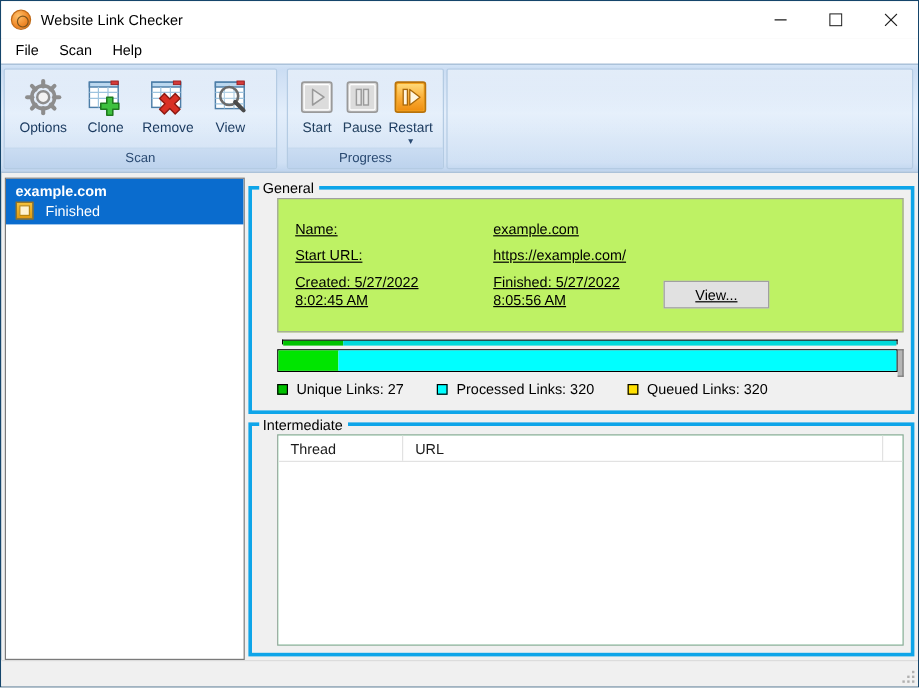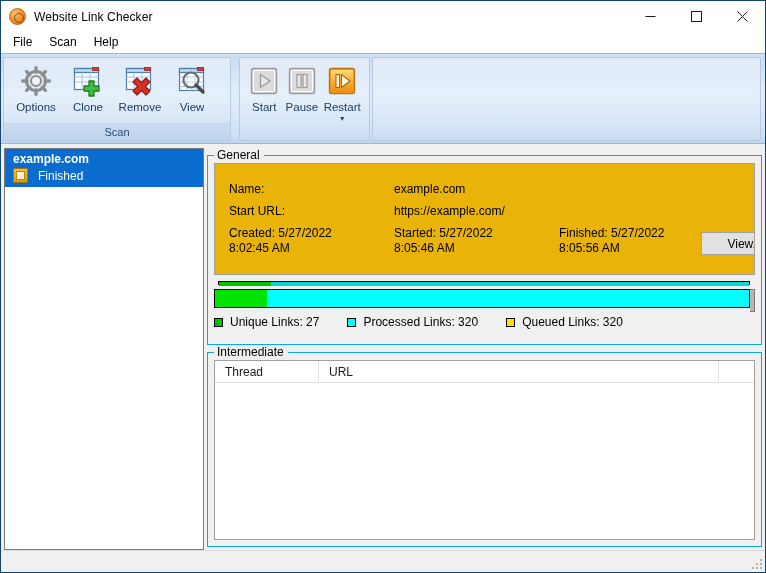--- a/index.html
+++ b/index.html
@@ -168,40 +168,41 @@
 
   .right-pane {
     flex: 1;
     display: flex; flex-direction: column;
     min-width: 0;
     padding-right: 1px;
   }
 
   
   .groupbox {
-    border: 1px solid #0ea5e9;
+    border: 3px solid #0ea5e9;
     position: relative;
     margin-top: 7px;
-    padding: 7px 6px 6px 6px;
+    padding: 7px 6px 6px 21px;
   }
   .groupbox > .gb-title {
     position: absolute; top: -8px; left: 6px;
     background: #f0f0f0;
     padding: 0 4px 0 3px;
     font-size: 12px; color: #000;
   }
   #general-box { height: 190px; display: flex; flex-direction: column; }
 
   .info-panel {
-    background: #eab308;
+    background: #bef264;
     border: 1px solid #a0a0a0;
     height: 112px;
     display: flex;
     overflow: hidden;
     position: relative;
+    text-decoration: underline;
   }
   .info-inner {
     flex: 1;
     padding: 18px 8px 0 14px;
     position: relative;
   }
   .info-row { display: flex; margin-bottom: 8px; font-size: 12px; color: #000; }
   .info-label { width: 165px; }
   .info-value { }
   .dates-row {
@@ -452,20 +453,21 @@
                 </defs>
               <rect x="10" y="9.5" width="3.5" height="13" fill="#fff6e0" stroke="#a9680a" stroke-width="1.1"></rect>
               <path d="M15.5 9.5 L24 16 L15.5 22.5 z" fill="#fff6e0" stroke="#a9680a" stroke-width="1.1" stroke-linejoin="round"></path>
             </svg>
           </span>
           <span class="cap">Restart</span>
           <span class="rb-arrow">▼</span>
         </div>
 
       </div>
+      <div class="group-label">Progress</div>
     </div>
 
     <div class="ribbon-group" style="flex:1;">
       <div class="group-body"></div>
     </div>
 
   </div>
 
   <div class="content">
 
@@ -494,24 +496,20 @@
 
             <div class="info-row">
               <span class="info-label">Start URL:</span>
               <span class="info-value">https://example.com/</span>
             </div>
 
             <div class="dates-row">
               <div class="date-col">
                 <div>Created: 5/27/2022</div>
                 <div>8:02:45 AM</div>
-              </div>
-              <div class="date-col">
-                <div>Started: 5/27/2022</div>
-                <div>8:05:46 AM</div>
               </div>
               <div class="date-col" style="width:138px;">
                 <div>Finished: 5/27/2022</div>
                 <div>8:05:56 AM</div>
               </div>
               <div class="view-btn">View...</div>
             </div>
 
           </div>
 

